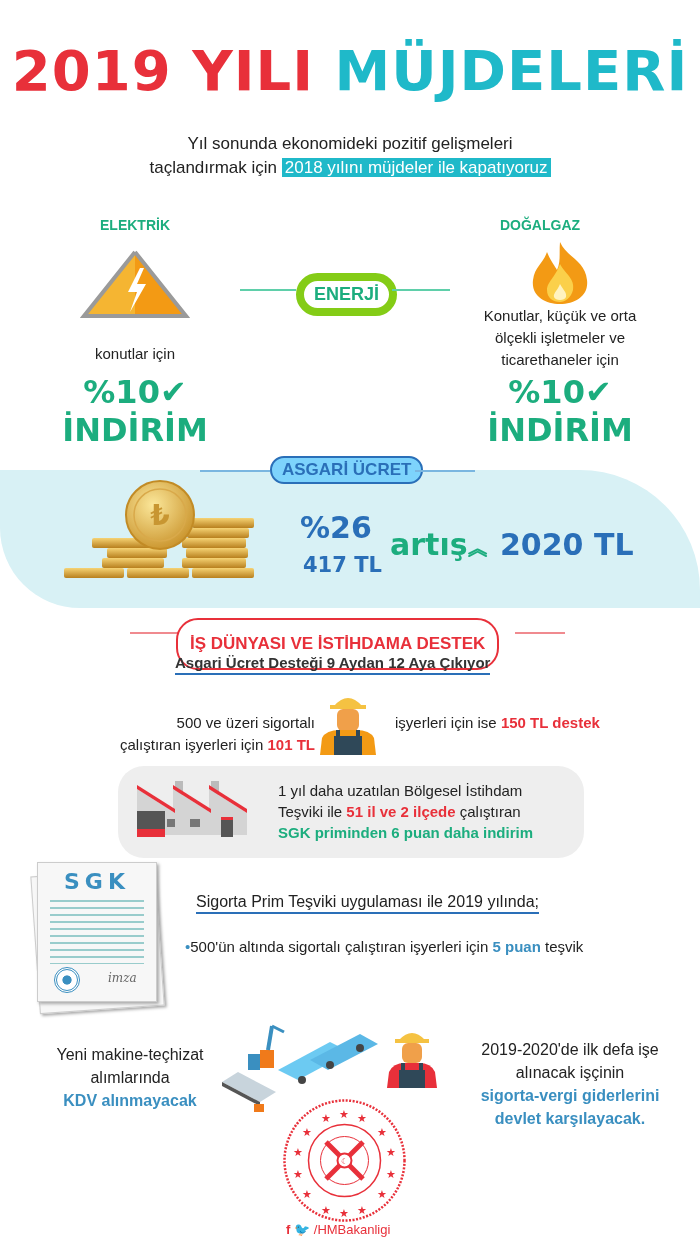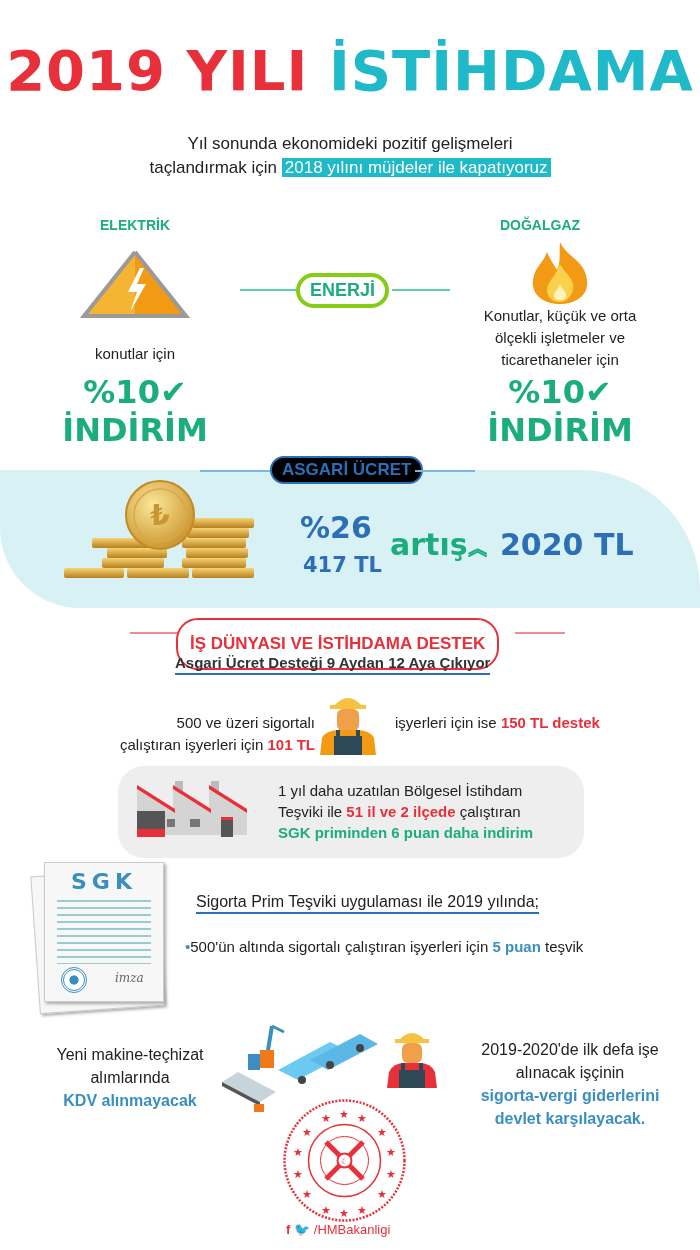--- a/index.html
+++ b/index.html
@@ -6,44 +6,44 @@
   html, body { width: 700px; height: 1250px; background: #ffffff; overflow: hidden; }
   body { font-family: "Liberation Sans", sans-serif; color: #222; position: relative; }
   .abs { position: absolute; }
   .title { top: 38px; left: 0; width: 700px; text-align: center; font-family: "DejaVu Sans", sans-serif; font-weight: bold; font-size: 56px; letter-spacing: 1px; }
   .title .red { color: #e8303a; }
   .title .teal { color: #1fb9c9; }
   .subtitle { top: 132px; left: 0; width: 700px; text-align: center; font-size: 17px; line-height: 24px; color: #222; }
   .subtitle .hl { background: #1fb9c9; color: #fff; padding: 0 3px; }
 
   .cat-label { font-weight: bold; font-size: 14px; color: #1cad7e; text-align: center; width: 160px; }
-  .pill { border: 4px solid #84cc16; border-radius: 22px; padding: 3px 10px; font-weight: bold; color: #1cad7e; background: #fff; }
+  .pill { border: 8px solid #84cc16; border-radius: 22px; padding: 3px 10px; font-weight: bold; color: #1cad7e; background: #fff; }
   .line-teal { height: 2px; background: #5fcfaa; }
   .small-text { font-size: 15px; text-align: center; line-height: 22px; color: #222; }
   .big-green { font-family: "DejaVu Sans", sans-serif; font-weight: bold; color: #1cad7e; text-align: center; font-size: 32px; line-height: 38px; }
 
   .band { top: 470px; left: 0; width: 700px; height: 138px; background: #d8f1f5; border-radius: 0 120px 0 80px; }
-  .pill-blue { border: 2px solid #2a6fb8; border-radius: 22px; padding: 2px 10px; font-weight: bold; color: #2a6fb8; background: #000000; font-size: 17px; }
+  .pill-blue { border: 2px solid #2a6fb8; border-radius: 22px; padding: 2px 10px; font-weight: bold; color: #2a6fb8; background: #7dd3fc; font-size: 17px; }
   .line-blue { height: 2px; background: #7ab6e0; }
   .blue { color: #2a6fb8; }
   .green { color: #1cad7e; }
   .red { color: #e8303a; }
 
   .pill-red { border: 2px solid #e8303a; border-radius: 22px; padding: 14px 12px; font-weight: bold; color: #e8303a; background: #fff; font-size: 17px; }
   .line-red { height: 2px; background: #f08a8f; }
 
   .gray-box { background: #eeeeee; border-radius: 26px; }
   .doc { background: #f7f7f7; border: 1px solid #ccc; box-shadow: 2px 2px 3px #aaa; }
 </style>
 </head>
 <body>
 
 <div class="abs title">
   <span class="red">2019 YILI</span>
-  <span class="teal">İSTİHDAMA</span>
+  <span class="teal">MÜJDELERİ</span>
 </div>
 
 <div class="abs subtitle">
   <div>Yıl sonunda ekonomideki pozitif gelişmeleri</div>
   <div>
     <span>taçlandırmak için</span>
     <span class="hl">2018 yılını müjdeler ile kapatıyoruz</span>
   </div>
 </div>
 
@@ -168,21 +168,21 @@
   <rect x="86" y="42" width="12" height="3" fill="#e8303a"></rect>
 </svg>
 
 <div class="abs" style="top:780px;left:278px;font-size:15px;line-height:21px;width:300px;">
   <div>1 yıl daha uzatılan Bölgesel İstihdam</div>
   <div><span>Teşviki ile</span> <b class="red">51 il ve 2 ilçede</b> <span>çalıştıran</span></div>
   <div><b class="green">SGK priminden 6 puan daha indirim</b></div>
 </div>
 
 <div class="abs doc" style="top:872px;left:35px;width:125px;height:138px;transform:rotate(-4deg);"></div>
-<div class="abs doc" style="top:862px;left:44px;width:120px;height:140px;">
+<div class="abs doc" style="top:862px;left:37px;width:120px;height:140px;">
   <div style="text-align:center;font-family:'DejaVu Sans',sans-serif;font-weight:bold;color:#3a8fc0;font-size:22px;letter-spacing:5px;margin-top:6px;">SGK</div>
   <div style="margin:6px 12px 0;height:64px;background:repeating-linear-gradient(to bottom,#9cc 0 2px,transparent 2px 7px);"></div>
   <div style="position:absolute;left:16px;top:104px;width:26px;height:26px;border-radius:50%;border:3px double #3a8fc0;background:radial-gradient(#3a8fc0 30%,#fff 35%);"></div>
   <div style="position:absolute;left:70px;top:108px;font-family:'DejaVu Serif',serif;font-style:italic;font-size:12px;color:#666;">imza</div>
 </div>
 
 <div class="abs" style="top:893px;left:196px;font-size:16px;color:#222;border-bottom:2px solid #2a6fb8;padding-bottom:1px;">Sigorta Prim Teşviki uygulaması ile 2019 yılında;</div>
 
 <div class="abs" style="top:930px;left:185px;font-size:15px;line-height:33px;">
   <div><span style="color:#3a8fc0;">•</span><span>500'ün altında sigortalı çalıştıran işyerleri için</span> <b style="color:#3a8fc0;">5 puan</b> <span>teşvik</span></div>

